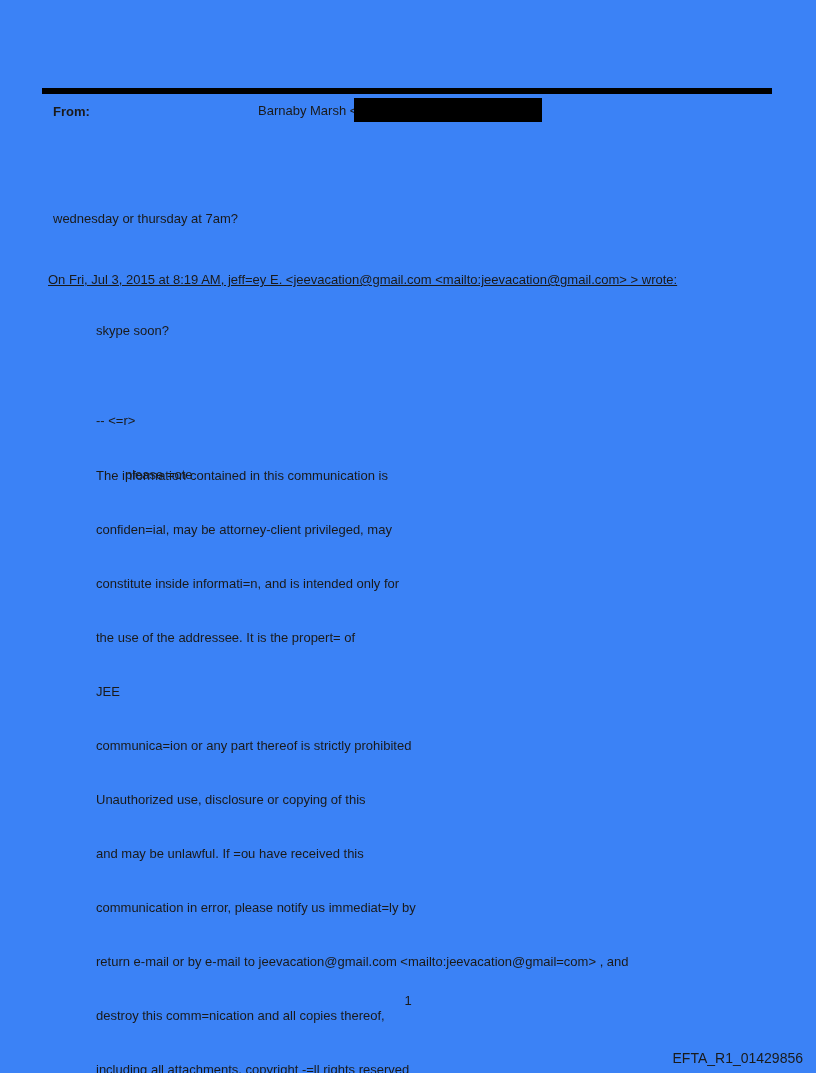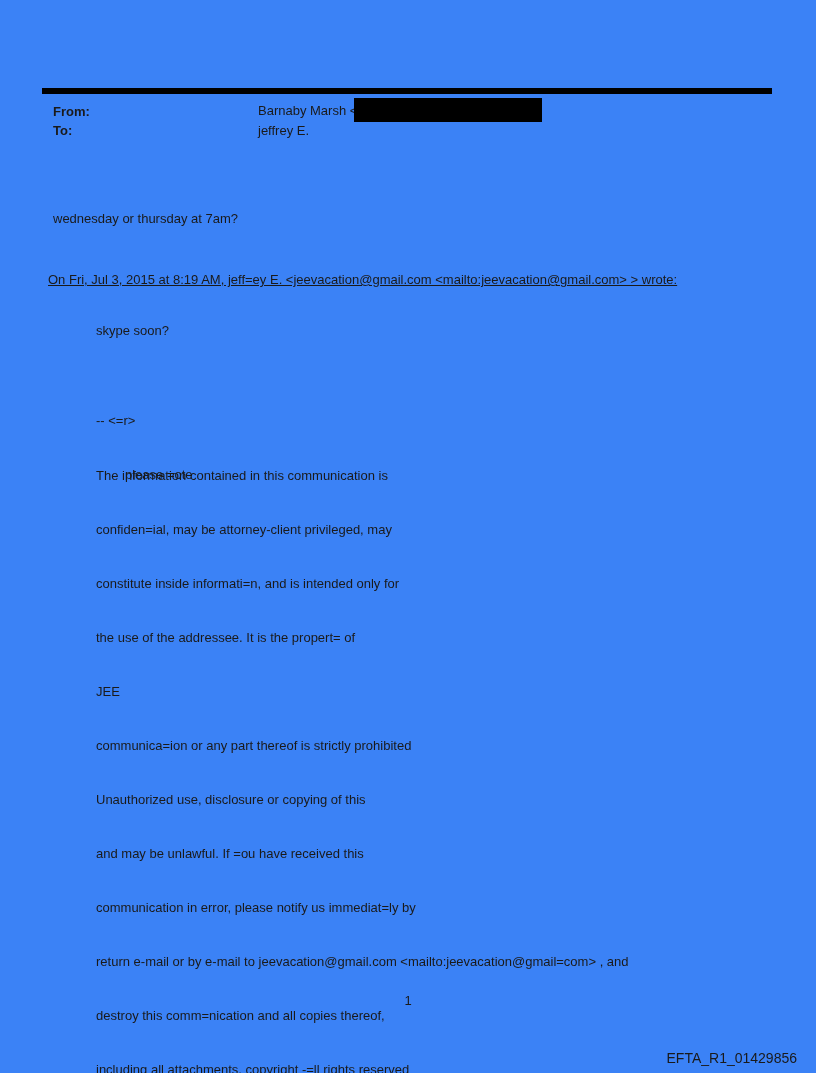--- a/index.html
+++ b/index.html
@@ -66,41 +66,37 @@
     position: absolute;
     left: 0;
     right: 0;
     top: 992px;
     text-align: center;
     font-size: 13px;
     line-height: 18px;
   }
   .bates-number {
     position: absolute;
-    right: 19px;
+    right: 13px;
     top: 1049px;
     font-size: 14px;
     line-height: 18px;
   }
 </style>
 </head>
 <body>
 
 <div class="page">
 
   <div class="top-rule"></div>
 
   <div class="email-header">
     <div class="header-row">
       <span class="header-label">From:</span>
       <span class="header-value"><span>Barnaby Marsh &lt;</span><span class="redaction-box"></span></span>
-    </div>
-    <div class="header-row">
-      <span class="header-label">To:</span>
-      <span class="header-value">jeffrey E.</span>
     </div>
   </div>
 
   <div class="bodyline" style="left:53px; top:210px;">wednesday or thursday at 7am?</div>
 
   <div class="bodyline" style="left:48px; top:271px;text-decoration:underline;">On Fri, Jul 3, 2015 at 8:19 AM, jeff=ey E. &lt;jeevacation@gmail.com &lt;mailto:jeevacation@gmail.com&gt; &gt; wrote:</div>
 
   <div class="bodyline" style="left:96px; top:322px;">skype soon?</div>
 
   <div class="bodyline" style="left:96px; top:376px;">

